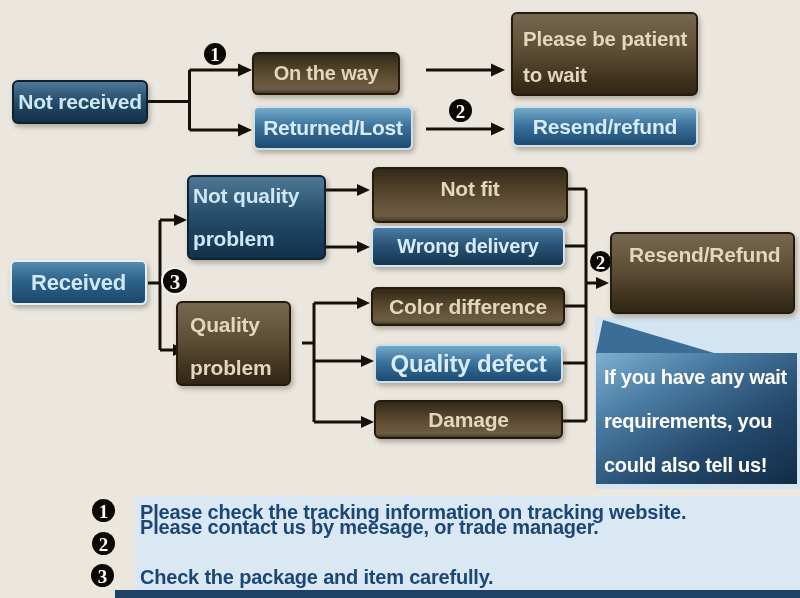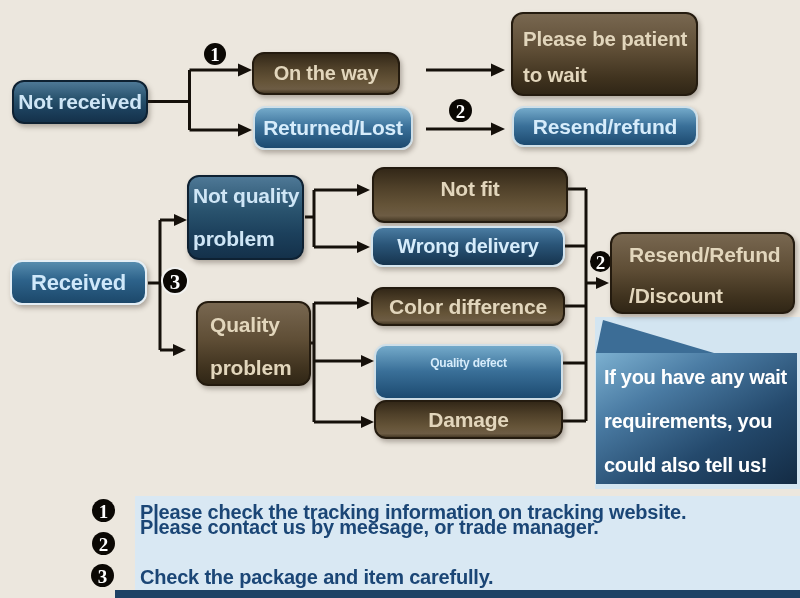--- a/index.html
+++ b/index.html
@@ -1,19 +1,19 @@
 <!DOCTYPE html>
 <html><head>
 <meta charset="utf-8">
 <style>
 html,body{margin:0;padding:0;}
 #stage{position:relative;will-change:transform;width:800px;height:598px;background:#ece7de;overflow:hidden;
   font-family:"Liberation Sans",sans-serif;font-weight:bold;letter-spacing:-0.2px;}
 .box{position:absolute;box-sizing:border-box;white-space:nowrap;
-  border-radius:12px;box-shadow:2px 3px 5px rgba(60,50,40,0.35);text-align:center;}
+  border-radius:6px;box-shadow:2px 3px 5px rgba(60,50,40,0.35);text-align:center;}
 .blueA{border:2px solid #0e2132;background:linear-gradient(180deg,#4e7896 0%,#2a546f 40%,#1c405c 70%,#14314a 100%);color:#cfe6f6;}
 .blueB{border:2px solid #cfdfe8;background:linear-gradient(180deg,#74aaca 0%,#3a7099 48%,#1c4a70 100%);color:#d6ecfb;}
 .brS{border:2px solid #241b0f;background:linear-gradient(180deg,#332818 0%,#4f4029 35%,#655438 70%,#6d5c44 90%,#473a26 100%);color:#e2d6bc;}
 .brB{border:2px solid #241b0f;background:linear-gradient(180deg,#786750 0%,#5f4e36 45%,#40331f 80%,#302616 100%);color:#e2d6bc;}
 svg{position:absolute;left:0;top:0;}
 .ln{position:absolute;white-space:nowrap;}
 </style>
 </head>
 <body>
 <div id="stage">
@@ -88,37 +88,36 @@
   </svg>
 
   <div class="box blueA" style="left:12px;top:80px;width:136px;height:44px;font-size:21px;line-height:40px;">Not received</div>
   <div class="box brS" style="left:252px;top:52px;width:148px;height:43px;font-size:20px;line-height:39px;">On the way</div>
   <div class="box blueB" style="left:253px;top:106px;width:160px;height:44px;font-size:21px;line-height:40px;">Returned/Lost</div>
   <div class="box brB" style="left:511px;top:12px;width:187px;height:84px;font-size:20.5px;text-align:left;">
     <div class="ln" style="left:10px;top:13px;">Please be patient</div>
     <div class="ln" style="left:10px;top:49px;">to wait</div>
   </div>
   <div class="box blueB" style="left:512px;top:106px;width:186px;height:41px;font-size:21px;line-height:37px;">Resend/refund</div>
-  <div class="box blueA" style="left:187px;top:175px;width:117px;height:85px;font-size:21px;text-align:right;">
+  <div class="box blueA" style="left:187px;top:175px;width:139px;height:85px;font-size:21px;text-align:right;">
     <div class="ln" style="left:4px;top:7px;">Not quality</div>
     <div class="ln" style="left:4px;top:50px;">problem</div>
   </div>
   <div class="box" style="left:10px;top:260px;width:137px;height:45px;font-size:22px;line-height:41px;border:2px solid #e4eef5;background:linear-gradient(180deg,#568cae 0%,#2d628a 45%,#1c486a 100%);color:#cfe8fa;">Received</div>
-  <div class="box brB" style="left:196px;top:301px;width:115px;height:85px;font-size:21px;text-align:left;">
+  <div class="box brB" style="left:176px;top:301px;width:115px;height:85px;font-size:21px;text-align:left;">
     <div class="ln" style="left:12px;top:10px;">Quality</div>
     <div class="ln" style="left:12px;top:53px;">problem</div>
   </div>
   <div class="box brS" style="left:372px;top:167px;width:196px;height:56px;font-size:21px;line-height:40px;">Not fit</div>
   <div class="box" style="left:371px;top:226px;width:194px;height:41px;font-size:20px;line-height:37px;border:2px solid #d4e4ee;background:linear-gradient(180deg,#4a7ca2 0%,#2a5578 45%,#16344e 100%);color:#d6ecfb;">Wrong delivery</div>
   <div class="box brS" style="left:371px;top:287px;width:194px;height:39px;font-size:21px;line-height:35px;">Color difference</div>
-  <div class="box blueB" style="left:374px;top:344px;width:189px;height:56px;font-size:12px;line-height:35px;">Quality defect</div>
+  <div class="box blueB" style="left:374px;top:344px;width:189px;height:39px;font-size:24px;line-height:35px;">Quality defect</div>
   <div class="box brS" style="left:374px;top:400px;width:189px;height:39px;font-size:21px;line-height:35px;">Damage</div>
   <div class="box brB" style="left:610px;top:232px;width:185px;height:82px;font-size:21px;text-align:left;">
     <div class="ln" style="left:17px;top:9px;">Resend/Refund</div>
-    <div class="ln" style="left:17px;top:50px;">/Discount</div>
   </div>
 
   <div style="position:absolute;left:596px;top:353px;width:201px;height:131px;
      background:linear-gradient(150deg,#7cb0d0 0%,#4a7ba3 30%,#24496c 65%,#132b44 100%);
      color:#fff;font-size:20px;letter-spacing:-0.3px;">
      <div class="ln" style="left:8px;top:13px;">If you have any wait</div>
      <div class="ln" style="left:8px;top:57px;">requirements, you</div>
      <div class="ln" style="left:8px;top:101px;">could also tell us!</div>
   </div>
 

